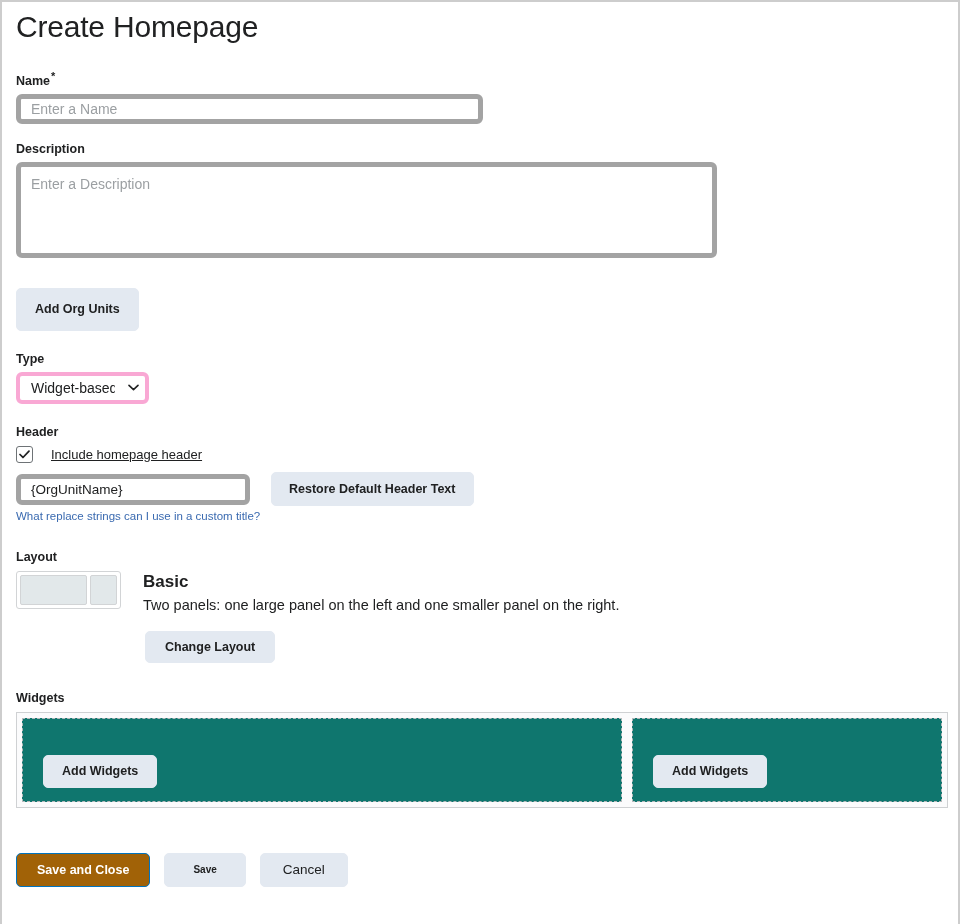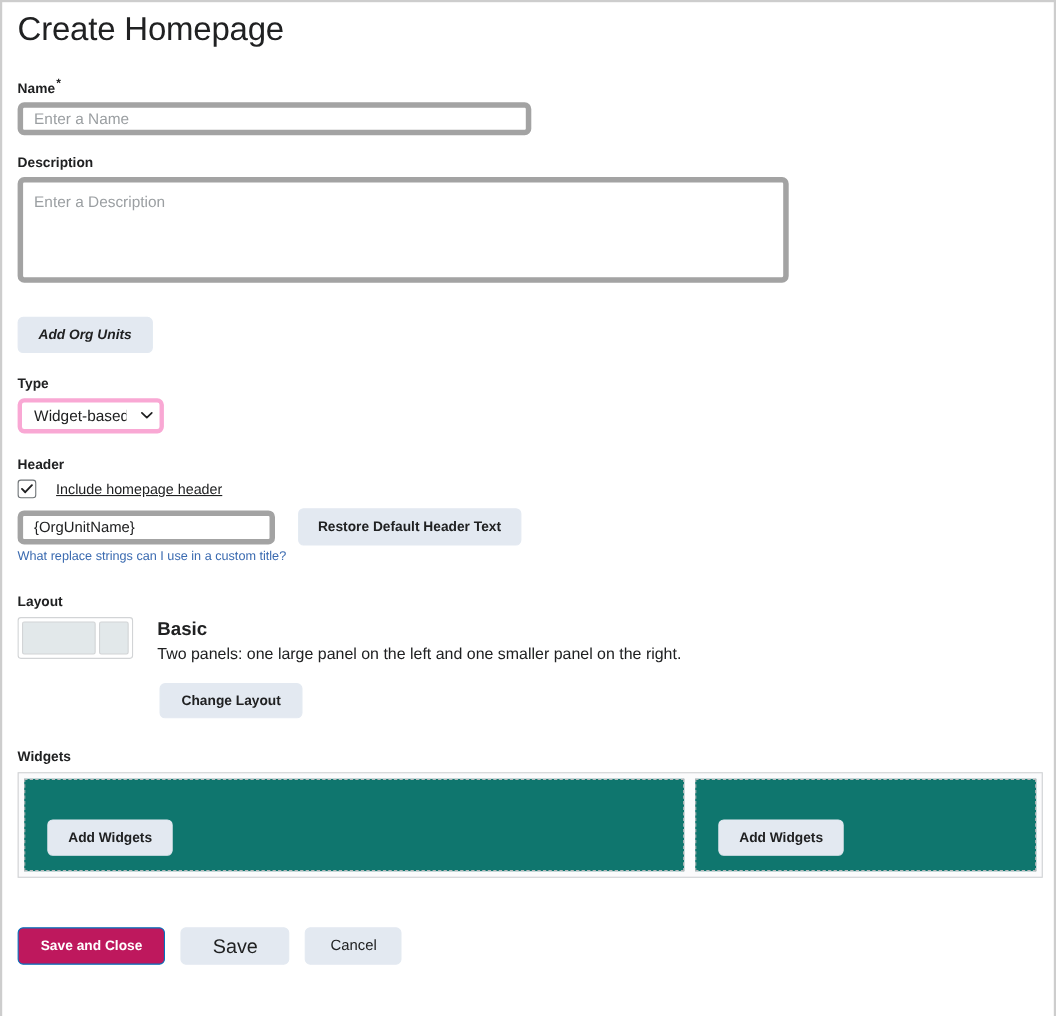--- a/index.html
+++ b/index.html
@@ -96,24 +96,23 @@
     border: 1px solid #e3e9f1;
     border-radius: 5px;
     cursor: pointer;
     line-height: 1;
     display: inline-flex;
     align-items: center;
     justify-content: center;
   }
 
   #add-org-units-btn {
-    height: 33px;
+    height: 43px;
     padding: 0 18px;
     margin-top: 6px;
-    font-style: italic;
   }
   #restore-header-btn {
     height: 34px;
     padding: 0 17px;
   }
   #change-layout-btn {
     height: 32px;
     padding: 0 19px;
   }
   .add-widgets-btn {
@@ -274,26 +273,26 @@
   #footer {
     display: flex;
     align-items: center;
     gap: 14px;
     margin-top: 45px;
     padding-bottom: 14px;
   }
   #save-close-btn {
     height: 34px;
     padding: 0 20px;
-    background: #be185d;
+    background: #a16207;
     border-color: #0073bf;
     color: #ffffff;
     border-radius: 5px;
   }
-  #save-btn   { height: 34px; padding: 0 28px; font-weight: normal; font-size: 18px; }
+  #save-btn   { height: 34px; padding: 0 28px; font-weight: bold; font-size: 10px; }
   #cancel-btn { height: 34px; padding: 0 22px; font-weight: normal; font-size: 13.5px; }
 
   
   .s-desc   { margin-top: 17px; }
   .s-avail  { margin-top: 20px; }
   .s-type   { margin-top: 20px; }
   .s-header { margin-top: 20px; }
   .s-layout { margin-top: 25px; }
   .s-widgets{ margin-top: 27px; }
 </style>

